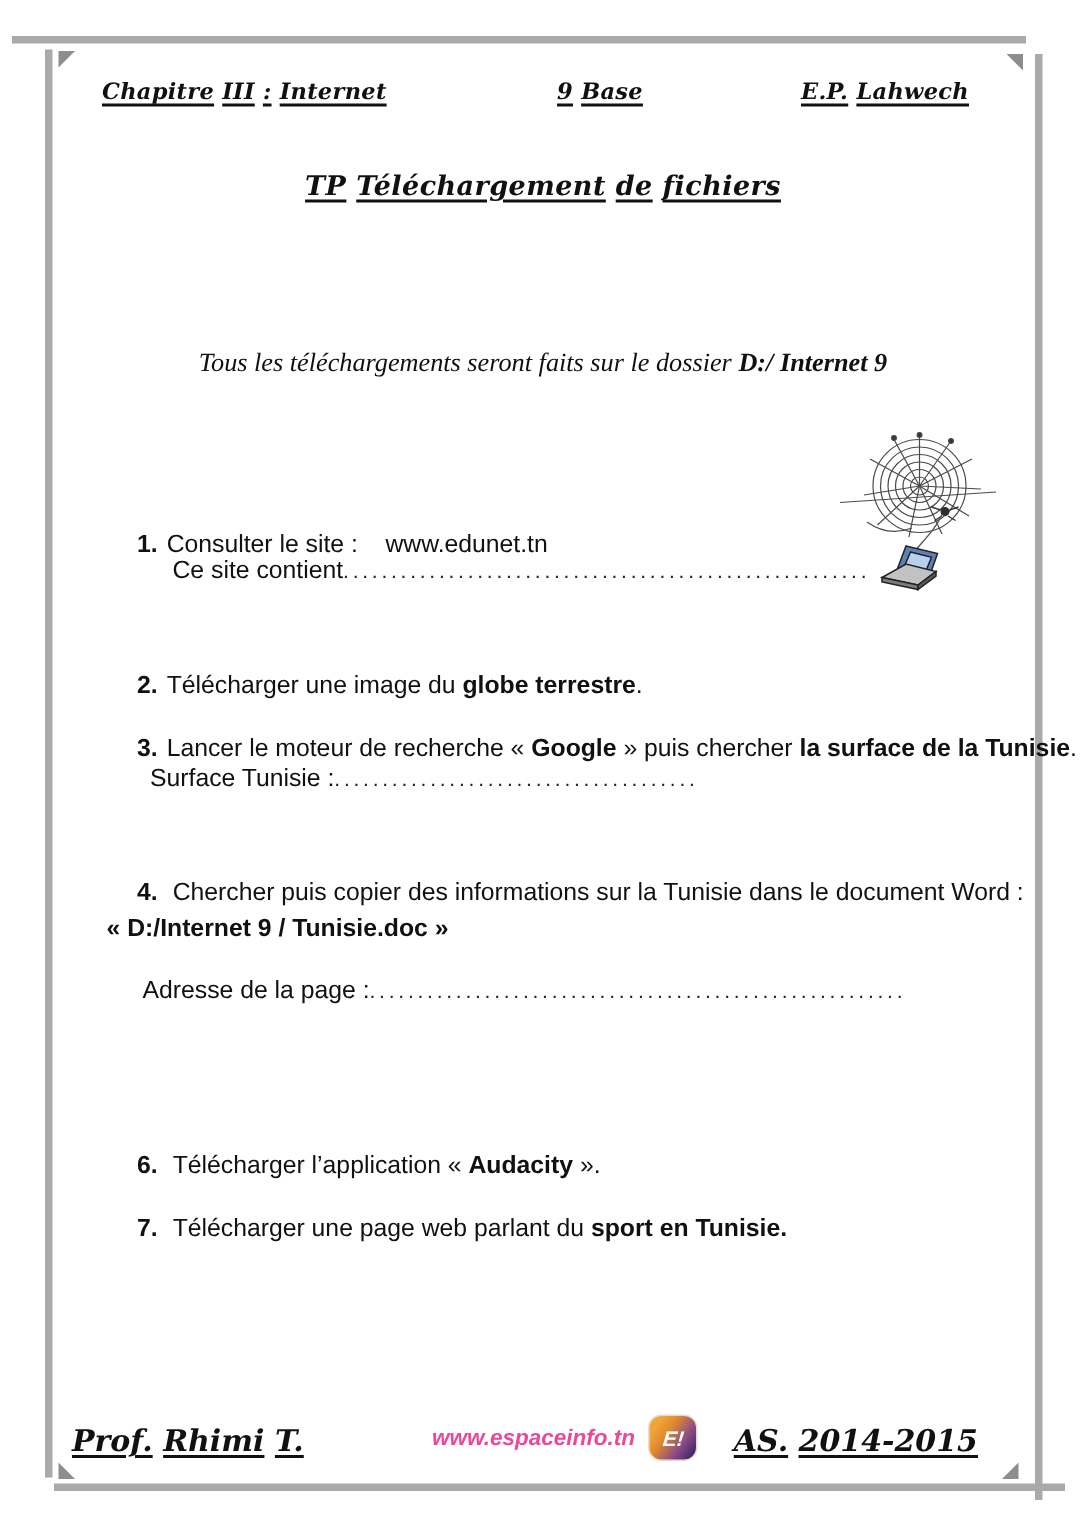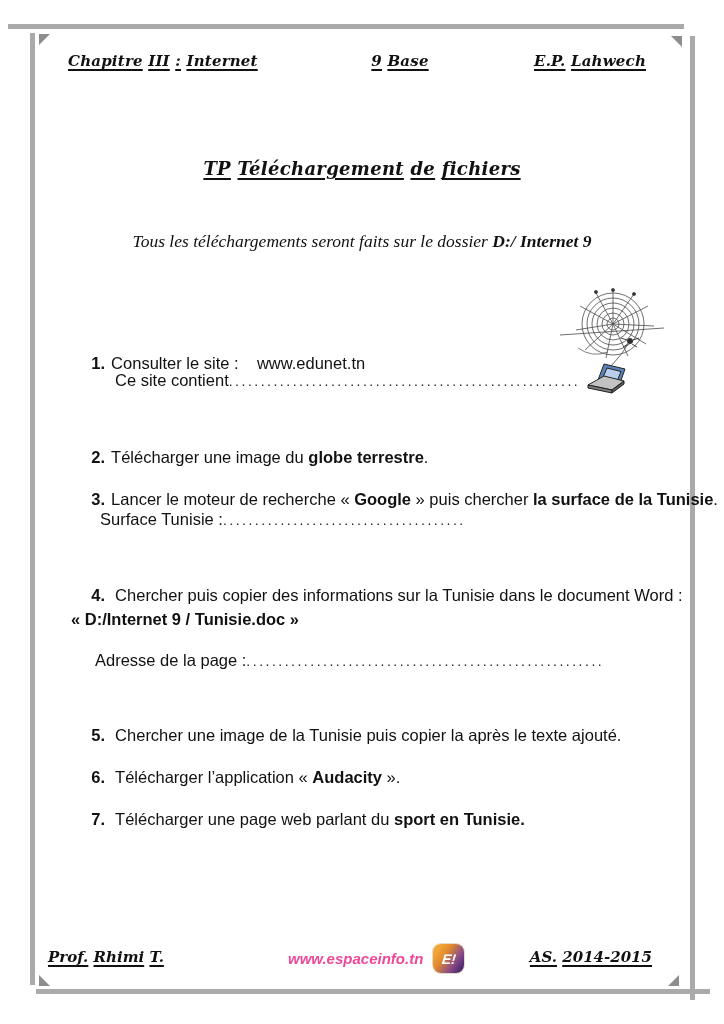--- a/index.html
+++ b/index.html
@@ -20,21 +20,21 @@
   .c-br{left:668px;top:975px;border-bottom:11px solid #8d8d8d;border-left:11px solid transparent;}
   .c-bl{left:39px;top:975px;border-bottom:11px solid #8d8d8d;border-right:11px solid transparent;}
   
   .serifbold{font-family:"DejaVu Serif","Liberation Serif",serif;font-weight:bold;}
   .uw{text-decoration:underline;text-decoration-thickness:2px;text-underline-offset:3px;font-style:italic;}
   .abs{position:absolute;}
   .hdr{top:52px;font-size:15px;letter-spacing:.2px;}
   .hdr-left{left:68px;}
   .hdr-center{left:300px;width:200px;text-align:center;}
   .hdr-right{right:78px;}
-  .title{top:114px;left:0;right:0;text-align:center;font-size:18px;letter-spacing:.3px;margin-top:44px;}
+  .title{top:114px;left:0;right:0;text-align:center;font-size:18px;letter-spacing:.3px;}
   .notice{top:231px;left:0;right:0;text-align:center;
           font-family:"Liberation Serif",serif;font-style:italic;font-size:17.5px;}
   .notice b{font-weight:bold;}
   .item{font-size:16.5px;line-height:1.2;white-space:pre-wrap;}
   .item .num{font-weight:bold;margin-right:6px;}
   .item .num.wide{margin-right:10px;}
   .item b{font-weight:bold;}
   .pathline{left:71px;top:610px;font-size:16.5px;font-weight:bold;}
   .fill{display:flex;align-items:baseline;font-size:16.5px;}
   .fill .dots{flex:1;overflow:hidden;white-space:nowrap;letter-spacing:2.5px;
@@ -44,21 +44,21 @@
   .i2{left:73px;top:428px;}
   .i3{left:73px;top:470px;}
   .f2{left:100px;top:510px;width:366px;}
   .i4{left:73px;top:566px;}
   .f3{left:95px;top:651px;width:506px;}
   .i5{left:73px;top:706px;}
   .i6{left:73px;top:748px;}
   .i7{left:73px;top:790px;}
   .illus{left:558px;top:286px;width:108px;height:108px;}
   
-  .ftr{top:948px;font-size:15px;}
+  .ftr{top:948px;font-size:20px;}
   .ftr-left{left:48px;}
   .ftr-right{right:72px;}
   .ftr-center{left:288px;top:944px;display:flex;align-items:center;gap:10px;}
   .site-link{font-style:italic;font-weight:bold;font-size:15px;color:#ec4899;
              font-family:"Liberation Sans",sans-serif;}
   .logo{width:31px;height:29px;border-radius:8px;
         background:linear-gradient(125deg,#f2a437 18%,#e08a2e 38%,#8a4b86 68%,#46256b 92%);
         display:flex;align-items:center;justify-content:center;
         box-shadow:0 0 0 1px #e8d9c8;}
   .logo span{color:#fff;font-weight:bold;font-style:italic;font-size:14px;
@@ -158,23 +158,20 @@
     <span class="num wide">4.</span><span>Chercher puis copier des informations sur la Tunisie dans le document Word :</span>
   </div>
 
   <div class="abs pathline">« D:/Internet 9 / Tunisie.doc »</div>
 
   <div class="abs fill f3">
     <span>Adresse de la page : </span>
     <span class="dots">......................................................................................................</span>
   </div>
 
-  <div class="abs item i5">
-    <span class="num wide">5.</span><span>Chercher une image de la Tunisie puis copier la après le texte ajouté.</span>
-  </div>
 
   <div class="abs item i6">
     <span class="num wide">6.</span><span>Télécharger l’application « </span><b>Audacity</b><span> ».</span>
   </div>
 
   <div class="abs item i7">
     <span class="num wide">7.</span><span>Télécharger une page web parlant du </span><b>sport en Tunisie.</b>
   </div>
 
   <div class="abs ftr ftr-left serifbold"><span class="uw">Prof.</span> <span class="uw">Rhimi</span> <span class="uw">T.</span></div>

